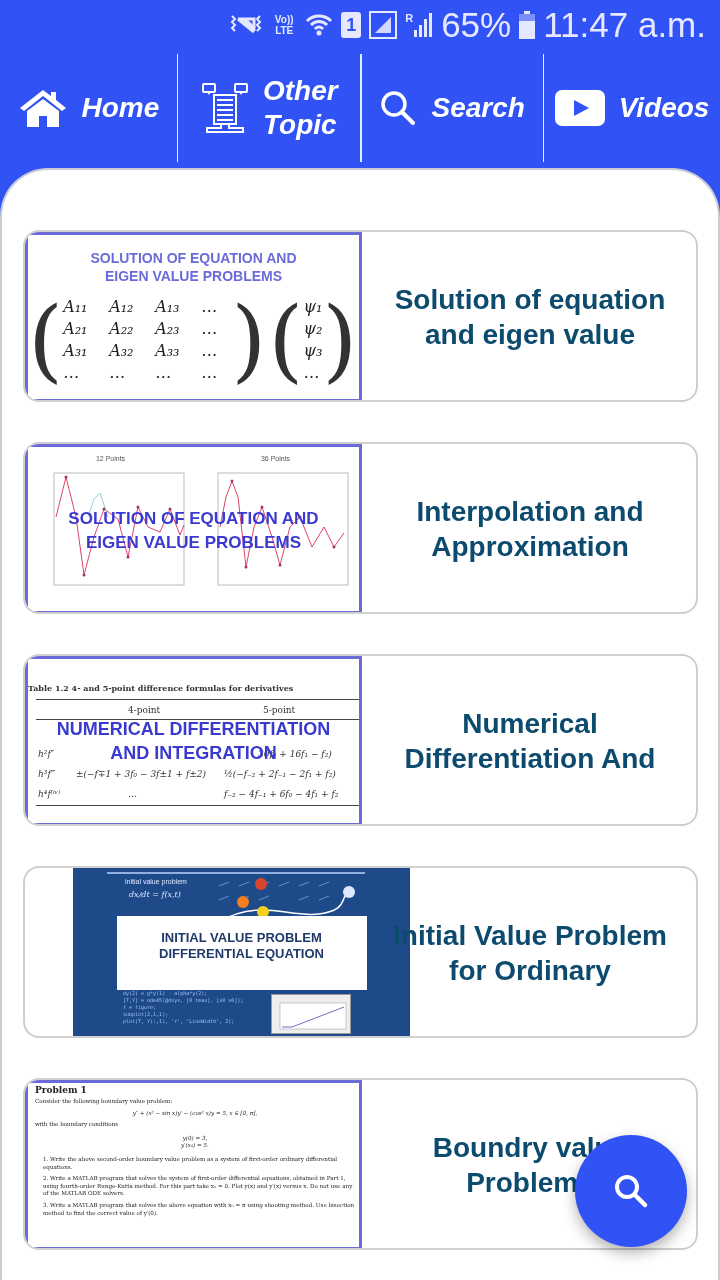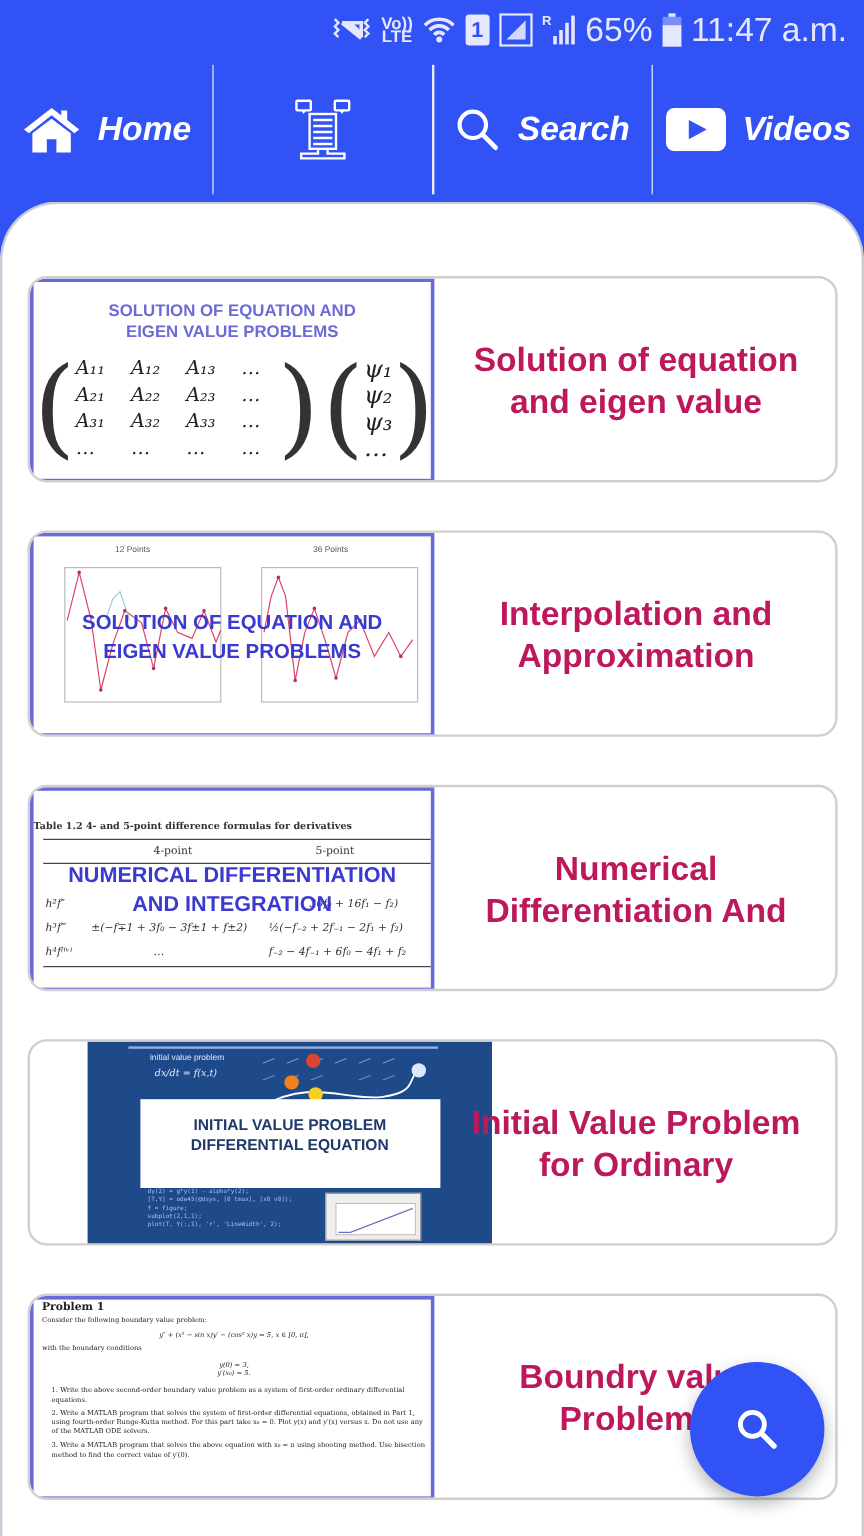--- a/index.html
+++ b/index.html
@@ -1,49 +1,49 @@
 <!DOCTYPE html>
 <html><head>
 <meta charset="utf-8">
 <style>
   * { box-sizing: border-box; margin: 0; padding: 0; }
   html, body { width: 720px; height: 1280px; overflow: hidden; }
   body { background: #3152f5; font-family: "Liberation Sans", sans-serif; position: relative; }
 
   .status-bar { position: absolute; top: 0; left: 0; width: 720px; height: 50px; display: flex; align-items: center; justify-content: flex-end; padding-right: 14px; color: #e6e8ff; gap: 8px; }
-  .status-bar .sb-txt { font-size: 28px; font-family: "Liberation Sans", sans-serif; color: #e6e8ff; }
+  .status-bar .sb-txt { font-size: 35px; font-family: "Liberation Sans", sans-serif; color: #e6e8ff; }
   .status-bar svg { display: block; }
 
   .nav { position: absolute; top: 54px; left: 0; width: 720px; height: 108px; display: flex; }
   .nav-item { height: 108px; display: flex; align-items: center; justify-content: center; gap: 14px; color: #fff; cursor: pointer; }
   .nav-item .label { font-weight: bold; font-style: italic; font-size: 28px; color: #fff; line-height: 34px; }
   .nav-sep { width: 1.5px; height: 108px; background: #e8ebff; }
 
   .content { position: absolute; top: 168px; left: 0; width: 720px; height: 1112px; background: #fff; border-top-left-radius: 48px; border-top-right-radius: 48px; border: 2px solid #c9cbd6; border-bottom: none; }
 
   .card { position: absolute; left: 23px; width: 675px; height: 172px; background: #fff; border: 2px solid #cfcfcf; border-radius: 16px; overflow: hidden; cursor: pointer; }
   .thumb { position: absolute; left: 0; top: 0; width: 337px; height: 170px; border: 3px solid #6b6bd8; background: #fff; overflow: hidden; }
-  .card-title { position: absolute; left: 337px; top: 0; width: 336px; height: 170px; display: flex; align-items: center; justify-content: center; text-align: center; font-weight: bold; font-size: 28px; color: #be185d; line-height: 35px; padding: 0 14px; }
+  .card-title { position: absolute; left: 337px; top: 0; width: 336px; height: 170px; display: flex; align-items: center; justify-content: center; text-align: center; font-weight: bold; font-size: 28px; color: #0c4a6e; line-height: 35px; padding: 0 14px; }
 
   .thumb-heading { position: absolute; left: 0; width: 100%; text-align: center; font-weight: bold; }
   .mono { font-family: "DejaVu Serif", serif; }
 
   .fab { position: absolute; left: 575px; top: 1135px; width: 112px; height: 112px; border-radius: 50%; background: #3152f5; display: flex; align-items: center; justify-content: center; box-shadow: 0 6px 14px rgba(0,0,0,0.3); cursor: pointer; }
 </style>
 </head>
 <body>
 
 <div class="status-bar">
   <svg width="34" height="26" viewBox="0 0 34 26">
       <path d="M3 4 l3 3 -3 3 3 3 -3 3 3 3" stroke="#e6e8ff" stroke-width="2" fill="none"></path>
       <path d="M31 4 l-3 3 3 3 -3 3 3 3 -3 3" stroke="#e6e8ff" stroke-width="2" fill="none"></path>
       <path d="M9 7 l16 13 M9 7 h6 l10 0 v12" stroke="#e6e8ff" stroke-width="3" fill="none"></path>
       <path d="M9 7 l9 0 l6 6 v6 z" fill="#e6e8ff"></path>
     </svg>
-  <span style="font-size:14px;line-height:11px;font-weight:bold;color:#e6e8ff;width:26px;text-align:center;">Vo)) LTE</span>
+  <span style="font-size:10px;line-height:11px;font-weight:bold;color:#e6e8ff;width:26px;text-align:center;">Vo)) LTE</span>
   <svg width="28" height="26" viewBox="0 0 28 26">
       <path d="M2 9 a17 17 0 0 1 24 0" stroke="#e6e8ff" stroke-width="3" fill="none"></path>
       <path d="M6 13 a11 11 0 0 1 16 0" stroke="#e6e8ff" stroke-width="3" fill="none"></path>
       <path d="M10 17 a5 5 0 0 1 8 0" stroke="#e6e8ff" stroke-width="3" fill="none"></path>
       <circle cx="14" cy="21" r="2.5" fill="#e6e8ff"></circle>
     </svg>
   <span style="display:inline-flex;width:20px;height:26px;background:#e6e8ff;border-radius:3px;color:#3152f5;font-weight:bold;font-size:18px;align-items:center;justify-content:center;">1</span>
   <svg width="28" height="28" viewBox="0 0 28 28">
       <rect x="1" y="1" width="26" height="26" fill="none" stroke="#e6e8ff" stroke-width="2"></rect>
       <path d="M6 22 L22 6 V22 Z" fill="#e6e8ff" opacity="0.9"></path>
@@ -84,20 +84,21 @@
         <rect x="13" y="13" width="22" height="29" fill="none" stroke="#fff" stroke-width="2"></rect>
         <g stroke="#fff" stroke-width="2">
           <line x1="16" y1="18" x2="32" y2="18"></line>
           <line x1="16" y1="23" x2="32" y2="23"></line>
           <line x1="16" y1="28" x2="32" y2="28"></line>
           <line x1="16" y1="33" x2="32" y2="33"></line>
           <line x1="16" y1="38" x2="32" y2="38"></line>
         </g>
         <path d="M20 42 v4 H6 v4 h36 v-4 H28 v-4" fill="none" stroke="#fff" stroke-width="2"></path>
       </svg>
+    <span class="label"><span>Other</span><br><span>Topic</span></span>
   </div>
   <div class="nav-sep"></div>
   <div class="nav-item" style="width:181px;">
     <svg width="38" height="38" viewBox="0 0 38 38">
         <circle cx="15" cy="15" r="11" fill="none" stroke="#fff" stroke-width="3.5"></circle>
         <line x1="23" y1="23" x2="34" y2="34" stroke="#fff" stroke-width="4" stroke-linecap="round"></line>
       </svg>
     <span class="label">Search</span>
   </div>
   <div class="nav-sep"></div>
@@ -133,21 +134,21 @@
           <span>A₃₂</span>
           <span>A₃₃</span>
           <span>…</span>
         <span>…</span>
           <span>…</span>
           <span>…</span>
           <span>…</span>
       </div>
       <span style="font-size:90px;font-style:normal;font-weight:100;line-height:90px;color:#333;">)</span>
       <span style="font-size:90px;font-style:normal;line-height:90px;color:#333;margin-left:2px;">(</span>
-      <div style="display:flex;flex-direction:column;font-size:20px;line-height:22px;width:24px;">
+      <div style="display:flex;flex-direction:column;font-size:16px;line-height:22px;width:24px;">
         <span>ψ₁</span>
           <span>ψ₂</span>
           <span>ψ₃</span>
           <span>…</span>
       </div>
       <span style="font-size:90px;font-style:normal;line-height:90px;color:#333;">)</span>
       <span style="font-size:18px;margin:0 4px;">= a</span>
 
     </div>
   </div>

